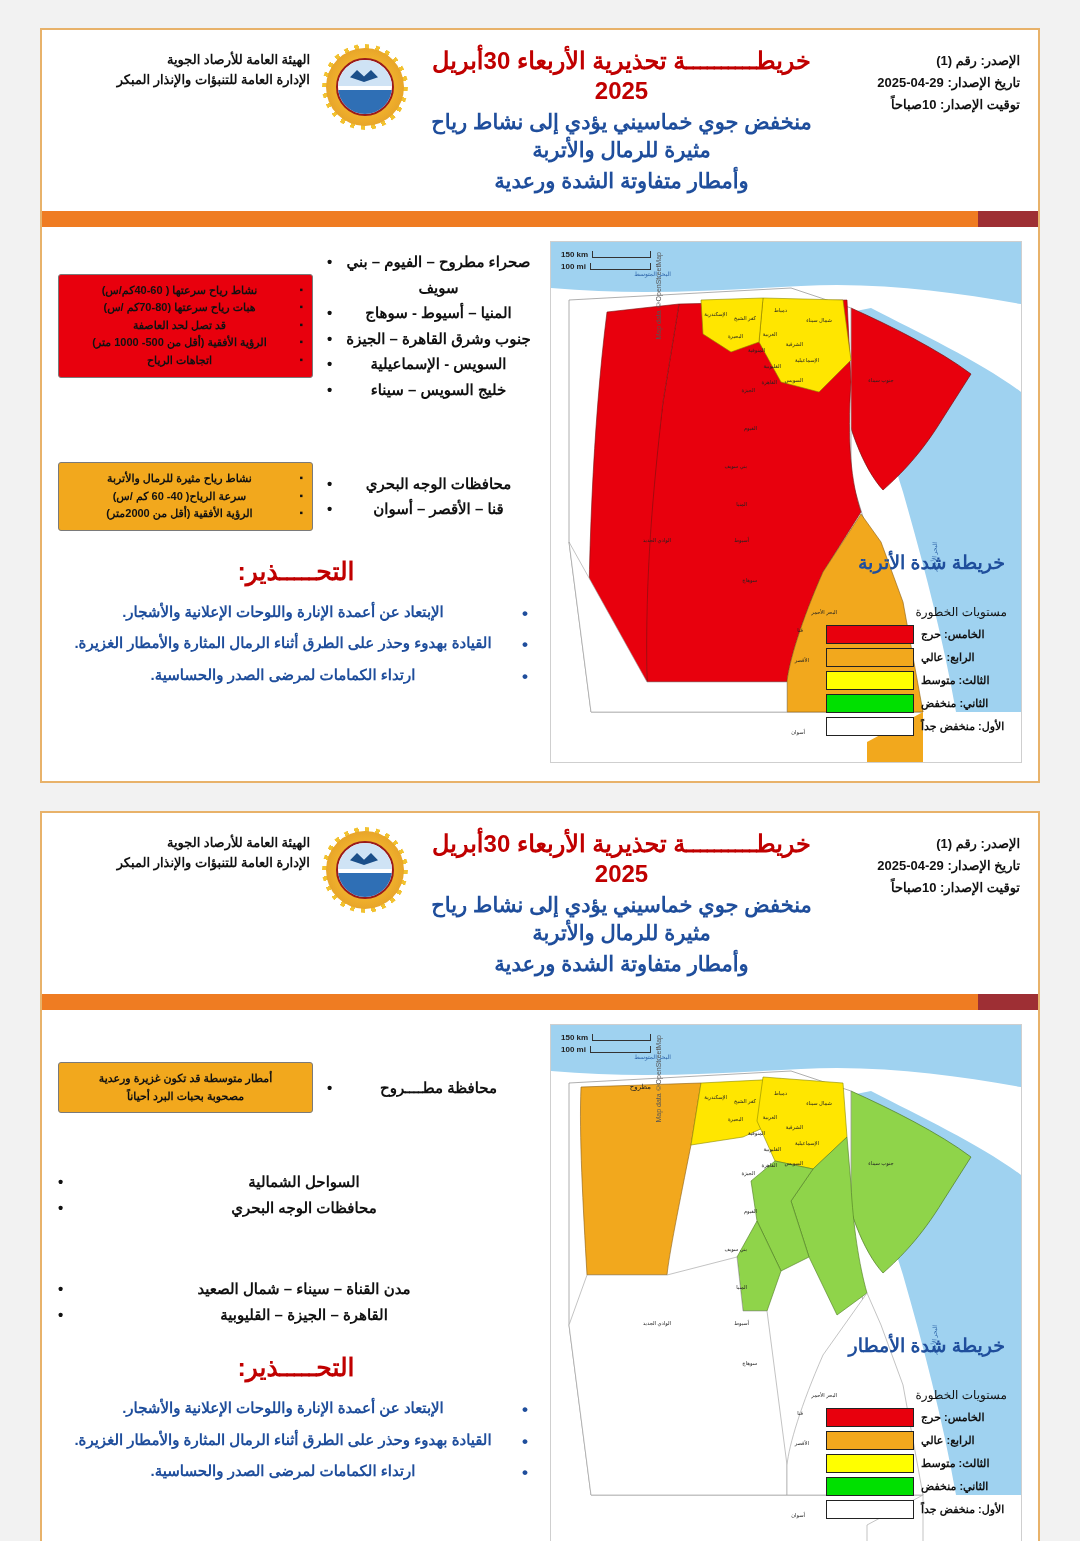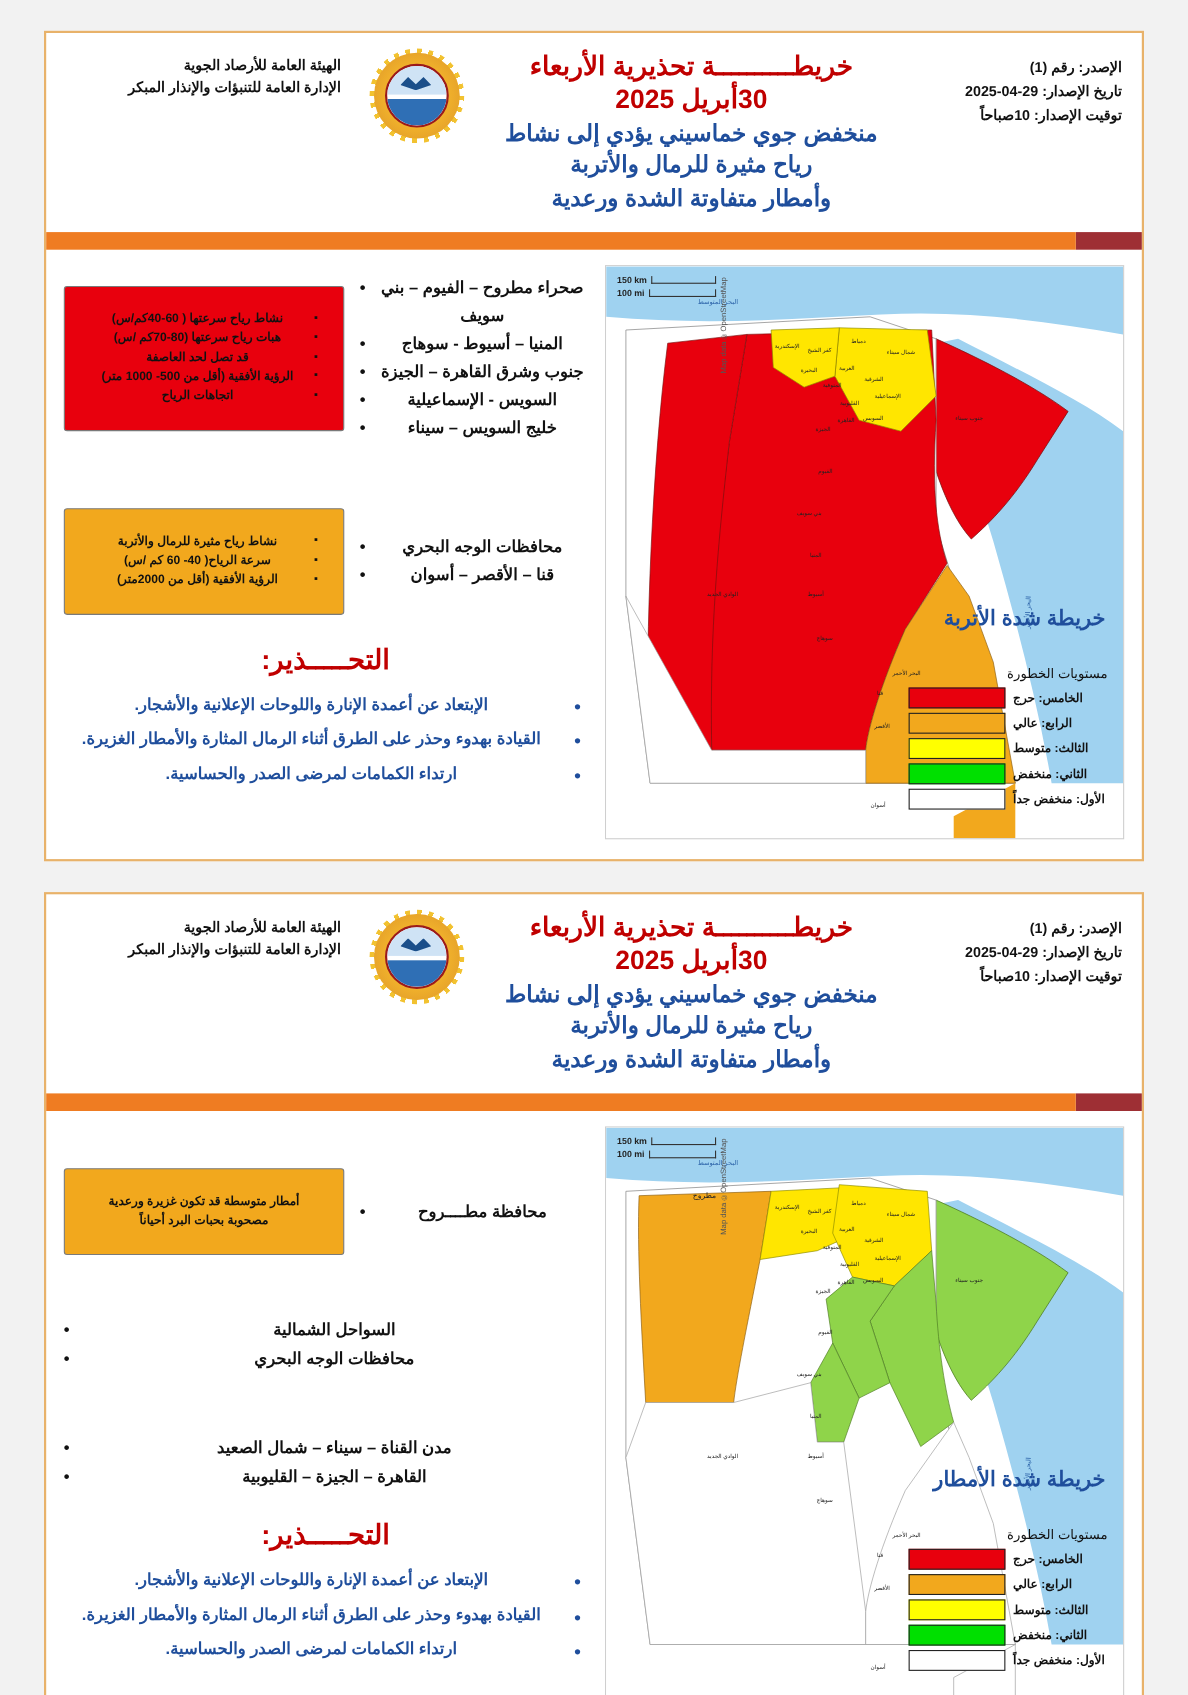--- a/index.html
+++ b/index.html
@@ -10,21 +10,21 @@
     position:relative;
     margin:0 40px 28px 40px;
     background:#ffffff;
     border:2px solid #e8b26a;
     box-sizing:border-box;
     padding:0;
   }
   .card.first{margin-top:28px;}
 
   
-  .hdr{display:flex;flex-direction:row-reverse;align-items:flex-start;padding:14px 18px 6px 18px;gap:26px;}
+  .hdr{display:flex;flex-direction:row-reverse;align-items:flex-start;padding:14px 18px 6px 18px;gap:12px;}
   .hdr-org{width:250px;text-align:right;font-size:13px;font-weight:bold;color:#111;line-height:1.5;direction:rtl;padding-top:6px;}
   .logo{width:86px;height:86px;flex:0 0 86px;position:relative;display:flex;align-items:center;justify-content:center;}
   .logo .sun{position:absolute;width:78px;height:78px;border-radius:50%;
     background:radial-gradient(circle at 50% 50%, #f6d34a 0%, #f3b52c 45%, #e8a52a 70%, #d98f1f 100%);}
   .logo .ray{position:absolute;width:86px;height:86px;border-radius:50%;
     background:conic-gradient(#f2c230 0 6deg,#ffffff00 6deg 15deg,#f2c230 15deg 21deg,#ffffff00 21deg 30deg,#f2c230 30deg 36deg,#ffffff00 36deg 45deg,#f2c230 45deg 51deg,#ffffff00 51deg 60deg,#f2c230 60deg 66deg,#ffffff00 66deg 75deg,#f2c230 75deg 81deg,#ffffff00 81deg 90deg,#f2c230 90deg 96deg,#ffffff00 96deg 105deg,#f2c230 105deg 111deg,#ffffff00 111deg 120deg,#f2c230 120deg 126deg,#ffffff00 126deg 135deg,#f2c230 135deg 141deg,#ffffff00 141deg 150deg,#f2c230 150deg 156deg,#ffffff00 156deg 165deg,#f2c230 165deg 171deg,#ffffff00 171deg 180deg,#f2c230 180deg 186deg,#ffffff00 186deg 195deg,#f2c230 195deg 201deg,#ffffff00 201deg 210deg,#f2c230 210deg 216deg,#ffffff00 216deg 225deg,#f2c230 225deg 231deg,#ffffff00 231deg 240deg,#f2c230 240deg 246deg,#ffffff00 246deg 255deg,#f2c230 255deg 261deg,#ffffff00 261deg 270deg,#f2c230 270deg 276deg,#ffffff00 276deg 285deg,#f2c230 285deg 291deg,#ffffff00 291deg 300deg,#f2c230 300deg 306deg,#ffffff00 306deg 315deg,#f2c230 315deg 321deg,#ffffff00 321deg 330deg,#f2c230 330deg 336deg,#ffffff00 336deg 345deg,#f2c230 345deg 351deg,#ffffff00 351deg 360deg);}
   .logo .disc{position:absolute;width:54px;height:54px;border-radius:50%;background:#ffffff;border:2px solid #9b1b1b;overflow:hidden;}
   .logo .disc .sky{position:absolute;top:0;left:0;right:0;height:26px;background:#cfe3f5;}
   .logo .disc .sea{position:absolute;bottom:0;left:0;right:0;height:24px;background:#2f6fb5;}
   .logo .disc .bird{position:absolute;top:10px;left:12px;width:28px;height:12px;
@@ -59,21 +59,21 @@
   .legend .lbl{font-size:11px;font-weight:bold;color:#111;width:86px;text-align:left;}
   .legend .sw{width:86px;height:17px;border:1px solid #222;}
 
   
   .blk{display:flex;flex-direction:row;align-items:center;gap:14px;margin-bottom:18px;}
   .blk .txt{flex:1;text-align:center;direction:rtl;font-size:15px;font-weight:bold;color:#111;line-height:1.7;}
   .blk .txt ul{list-style:none;margin:0;padding:0;}
   .blk .txt li{position:relative;padding-left:16px;}
   .blk .txt li:after{content:"•";position:absolute;left:0;top:0;font-size:15px;}
   .cbox{width:255px;flex:0 0 255px;border:1px solid #7a7a7a;border-radius:3px;padding:7px 9px;box-sizing:border-box;}
-  .cbox ul{list-style:none;margin:14px;padding:0;direction:rtl;}
+  .cbox ul{list-style:none;margin:0;padding:0;direction:rtl;}
   .cbox li{font-size:11px;font-weight:bold;color:#111;line-height:1.6;position:relative;padding-right:12px;text-align:center;}
   .cbox li:before{content:"▪";position:absolute;right:0;top:0;font-size:10px;}
   .cbox.red{background:#e8000d;color:#111;}
   .cbox.amber{background:#f2a81d;}
   .cbox.yellow{background:#ffff00;}
   .cbox.green{background:#00e000;}
   .cbox.plain li{padding-right:0;text-align:center;}
   .cbox.plain li:before{content:"";}
 
   .warn-title{text-align:center;font-size:25px;font-weight:bold;color:#c00000;margin:26px 0 10px 0;direction:rtl;letter-spacing:1px;}

